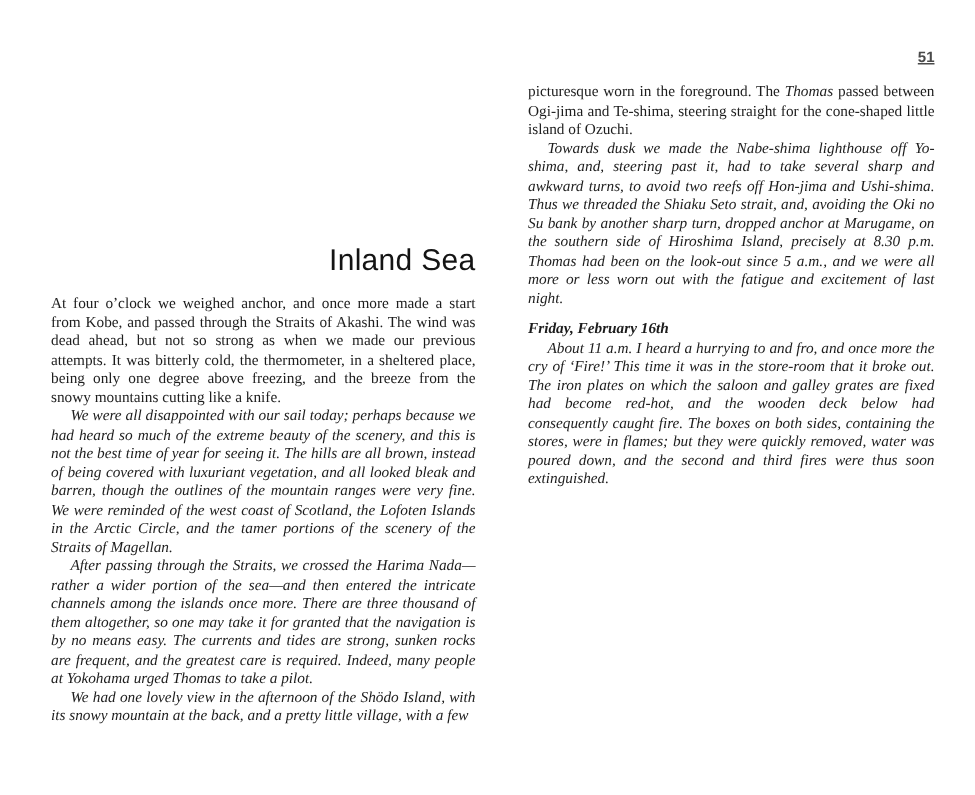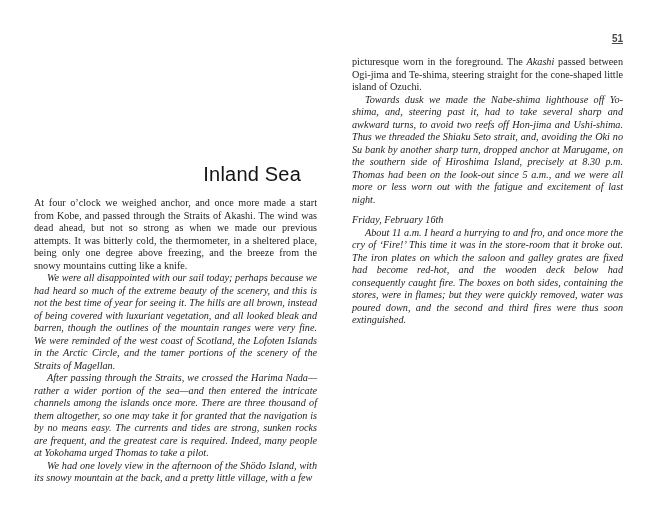--- a/index.html
+++ b/index.html
@@ -22,21 +22,21 @@
   }
   .left-col {
     left: 34px;
     width: 283px;
   }
   .right-col {
     left: 352px;
     width: 271px;
   }
   .chapter-title {
-    margin: 161px 16px 10px 0;
+    margin: 161px 0 10px 0;
     text-align: right;
     font-family: "Liberation Sans", sans-serif;
     font-weight: 500;
     font-size: 20px;
     line-height: 26px;
     letter-spacing: 0.2px;
     color: #141414;
   }
   .page-number {
     margin: 33px 0 11px 0;
@@ -57,21 +57,21 @@
   }
   p.indented {
     text-indent: 13px;
     font-style: italic;
   }
   .date-heading {
     margin: 8px 0 0 0;
     font-size: 10.2px;
     line-height: 12.5px;
     font-style: italic;
-    font-weight: normal;
+    font-weight: bold;
     color: #1c1c1c;
   }
   .ship-name {
     font-style: italic;
   }
 </style>
 </head>
 <body>
 
 <div class="spread">
@@ -79,19 +79,19 @@
   <div class="page-col left-col">
     <h1 class="chapter-title">Inland Sea</h1>
     <p class="body-text">At four o’clock we weighed anchor, and once more made a start from Kobe, and passed through the Straits of Akashi. The wind was dead ahead, but not so strong as when we made our previous attempts. It was bitterly cold, the thermometer, in a sheltered place, being only one degree above freezing, and the breeze from the snowy mountains cutting like a knife.</p>
     <p class="body-text indented">We were all disappointed with our sail today; perhaps because we had heard so much of the extreme beauty of the scenery, and this is not the best time of year for seeing it. The hills are all brown, instead of being covered with luxuriant vegetation, and all looked bleak and barren, though the outlines of the mountain ranges were very fine. We were reminded of the west coast of Scotland, the Lofoten Islands in the Arctic Circle, and the tamer portions of the scenery of the Straits of Magellan.</p>
     <p class="body-text indented">After passing through the Straits, we crossed the Harima Nada—rather a wider portion of the sea—and then entered the intricate channels among the islands once more. There are three thousand of them altogether, so one may take it for granted that the navigation is by no means easy. The currents and tides are strong, sunken rocks are frequent, and the greatest care is required. Indeed, many people at Yokohama urged Thomas to take a pilot.</p>
     <p class="body-text indented">We had one lovely view in the afternoon of the Shödo Island, with its snowy mountain at the back, and a pretty little village, with a few</p>
   </div>
 
   <div class="page-col right-col">
     <div class="page-number">51</div>
-    <p class="body-text"><span>picturesque worn in the foreground. The </span><span class="ship-name">Akashi</span><span> passed between Ogi-jima and Te-shima, steering straight for the cone-shaped little island of Ozuchi.</span></p>
+    <p class="body-text"><span>picturesque worn in the foreground. The </span><span class="ship-name">Thomas</span><span> passed between Ogi-jima and Te-shima, steering straight for the cone-shaped little island of Ozuchi.</span></p>
     <p class="body-text indented">Towards dusk we made the Nabe-shima lighthouse off Yo-shima, and, steering past it, had to take several sharp and awkward turns, to avoid two reefs off Hon-jima and Ushi-shima. Thus we threaded the Shiaku Seto strait, and, avoiding the Oki no Su bank by another sharp turn, dropped anchor at Marugame, on the southern side of Hiroshima Island, precisely at 8.30 p.m. Thomas had been on the look-out since 5 a.m., and we were all more or less worn out with the fatigue and excitement of last night.</p>
     <h2 class="date-heading">Friday, February 16th</h2>
     <p class="body-text indented">About 11 a.m. I heard a hurrying to and fro, and once more the cry of ‘Fire!’ This time it was in the store-room that it broke out. The iron plates on which the saloon and galley grates are fixed had become red-hot, and the wooden deck below had consequently caught fire. The boxes on both sides, containing the stores, were in flames; but they were quickly removed, water was poured down, and the second and third fires were thus soon extinguished.</p>
   </div>
 
 </div>
 
 </body></html>

